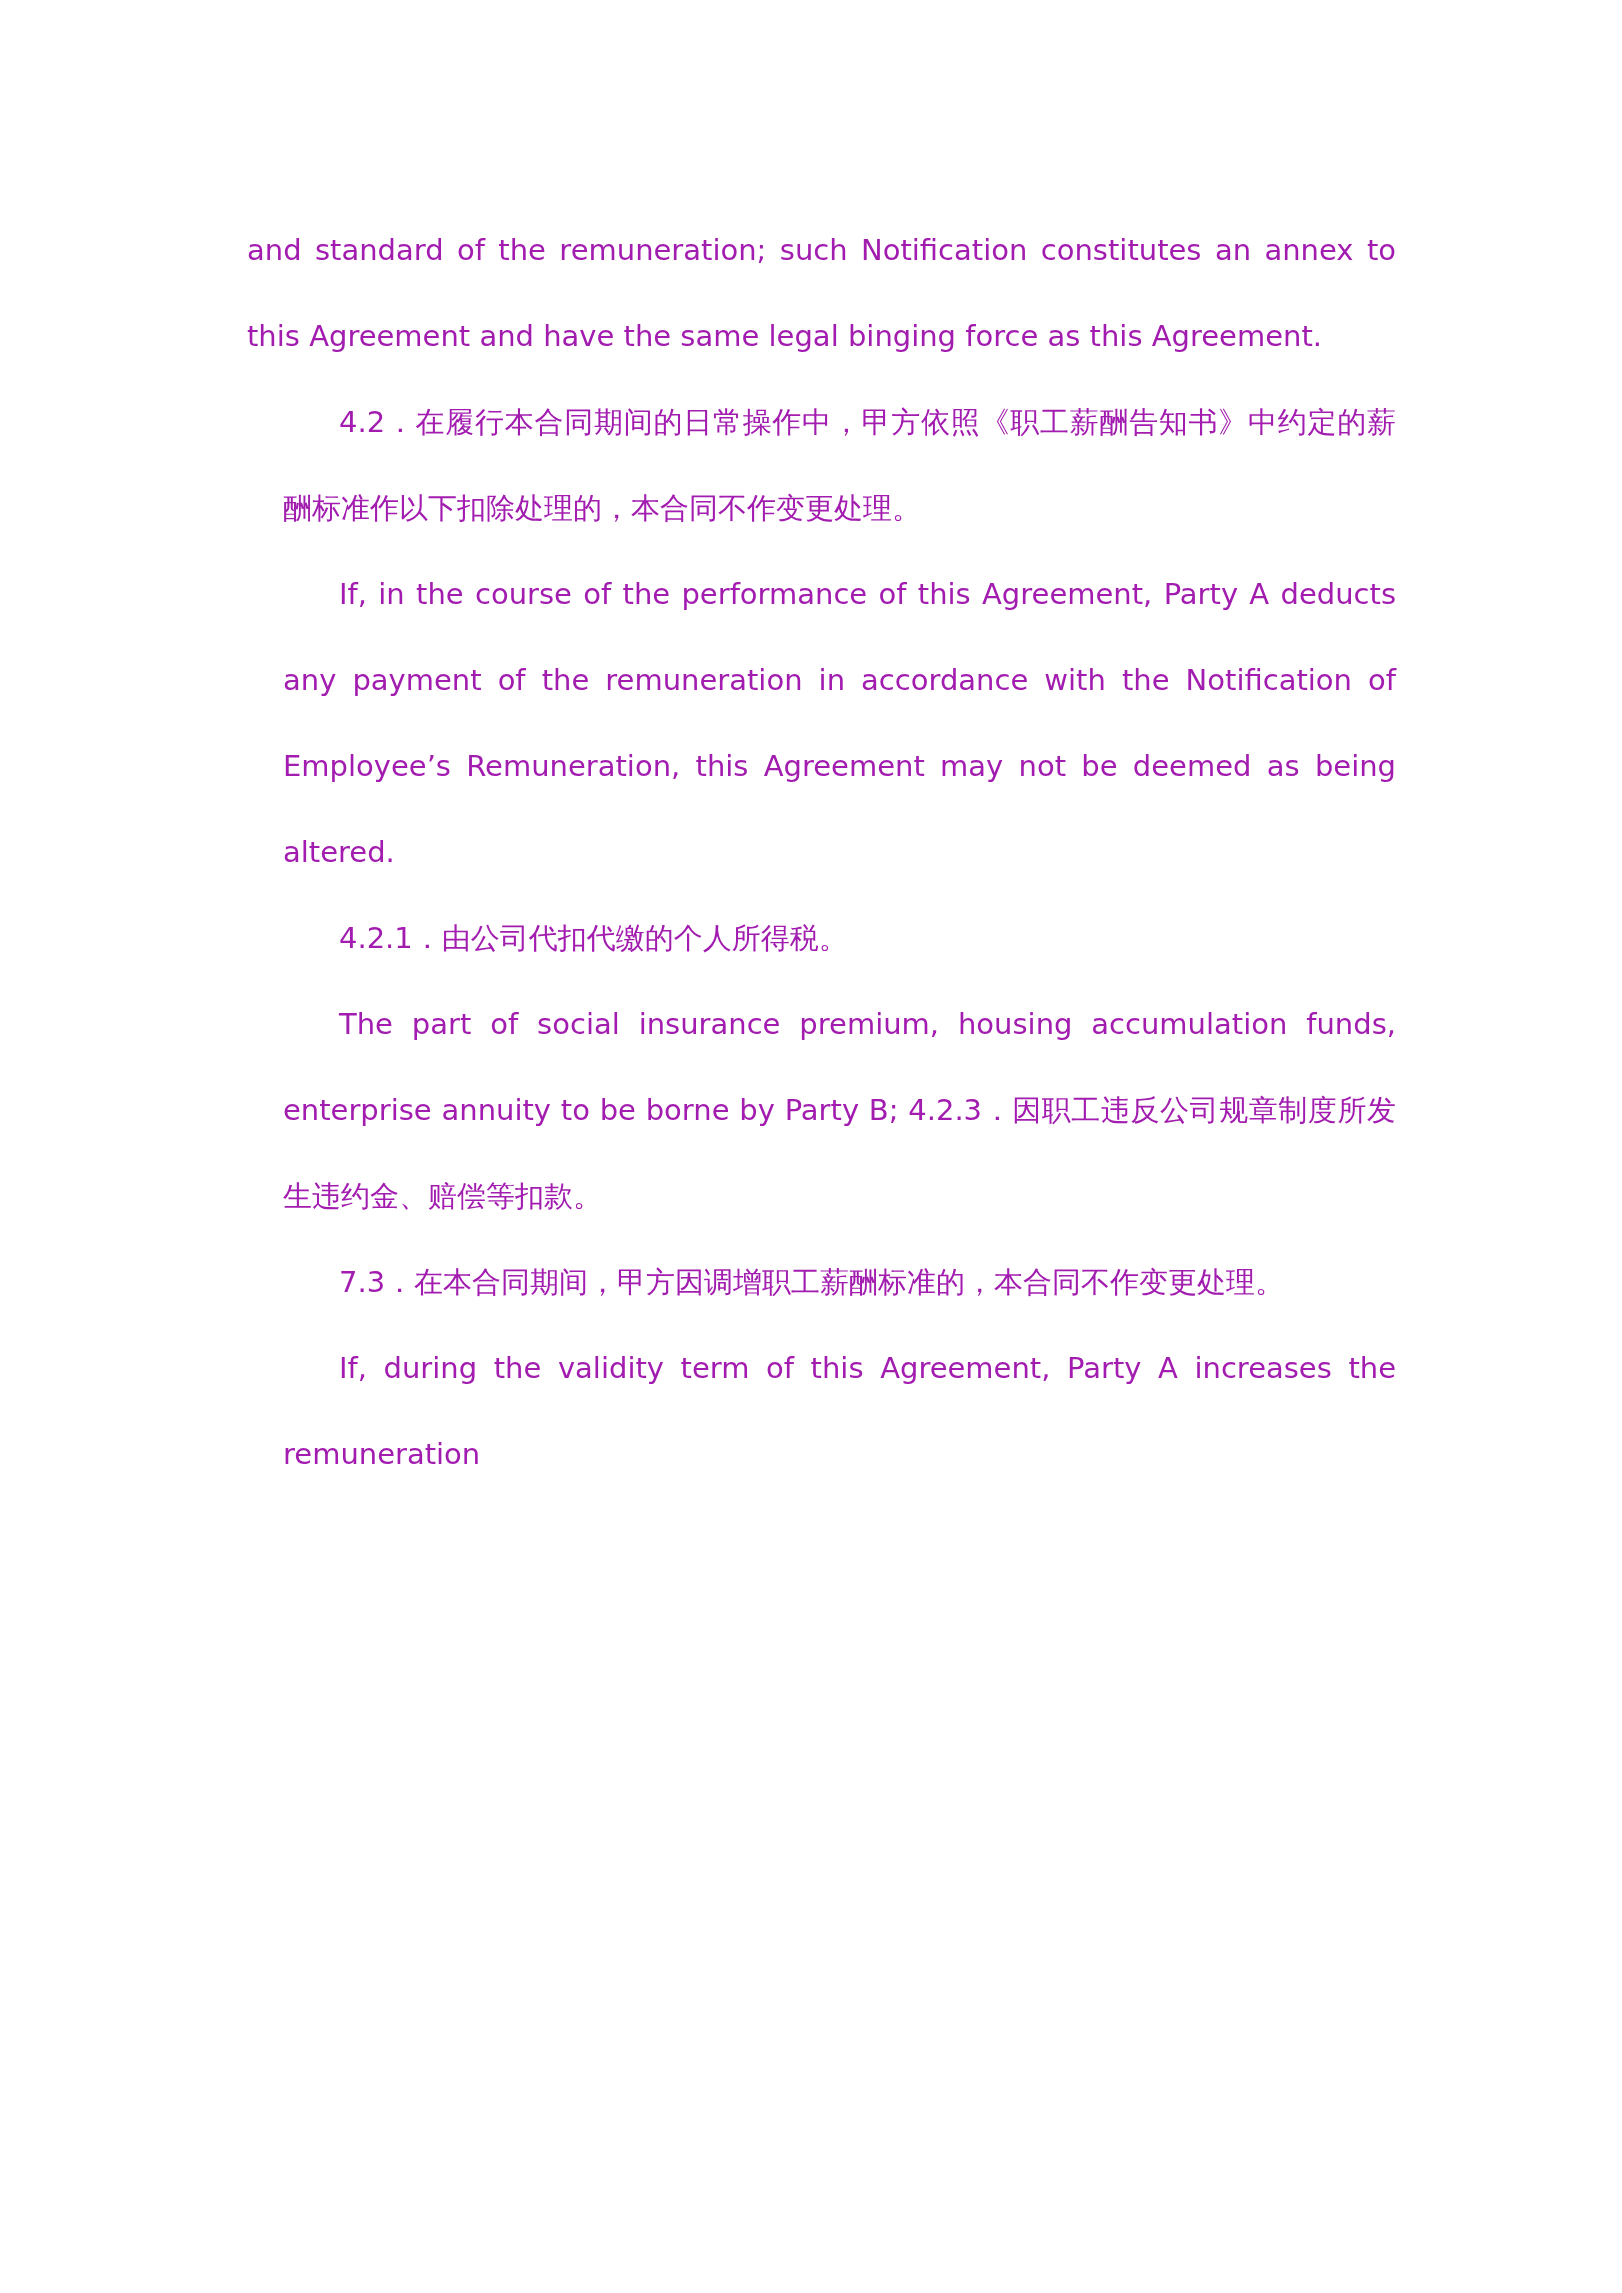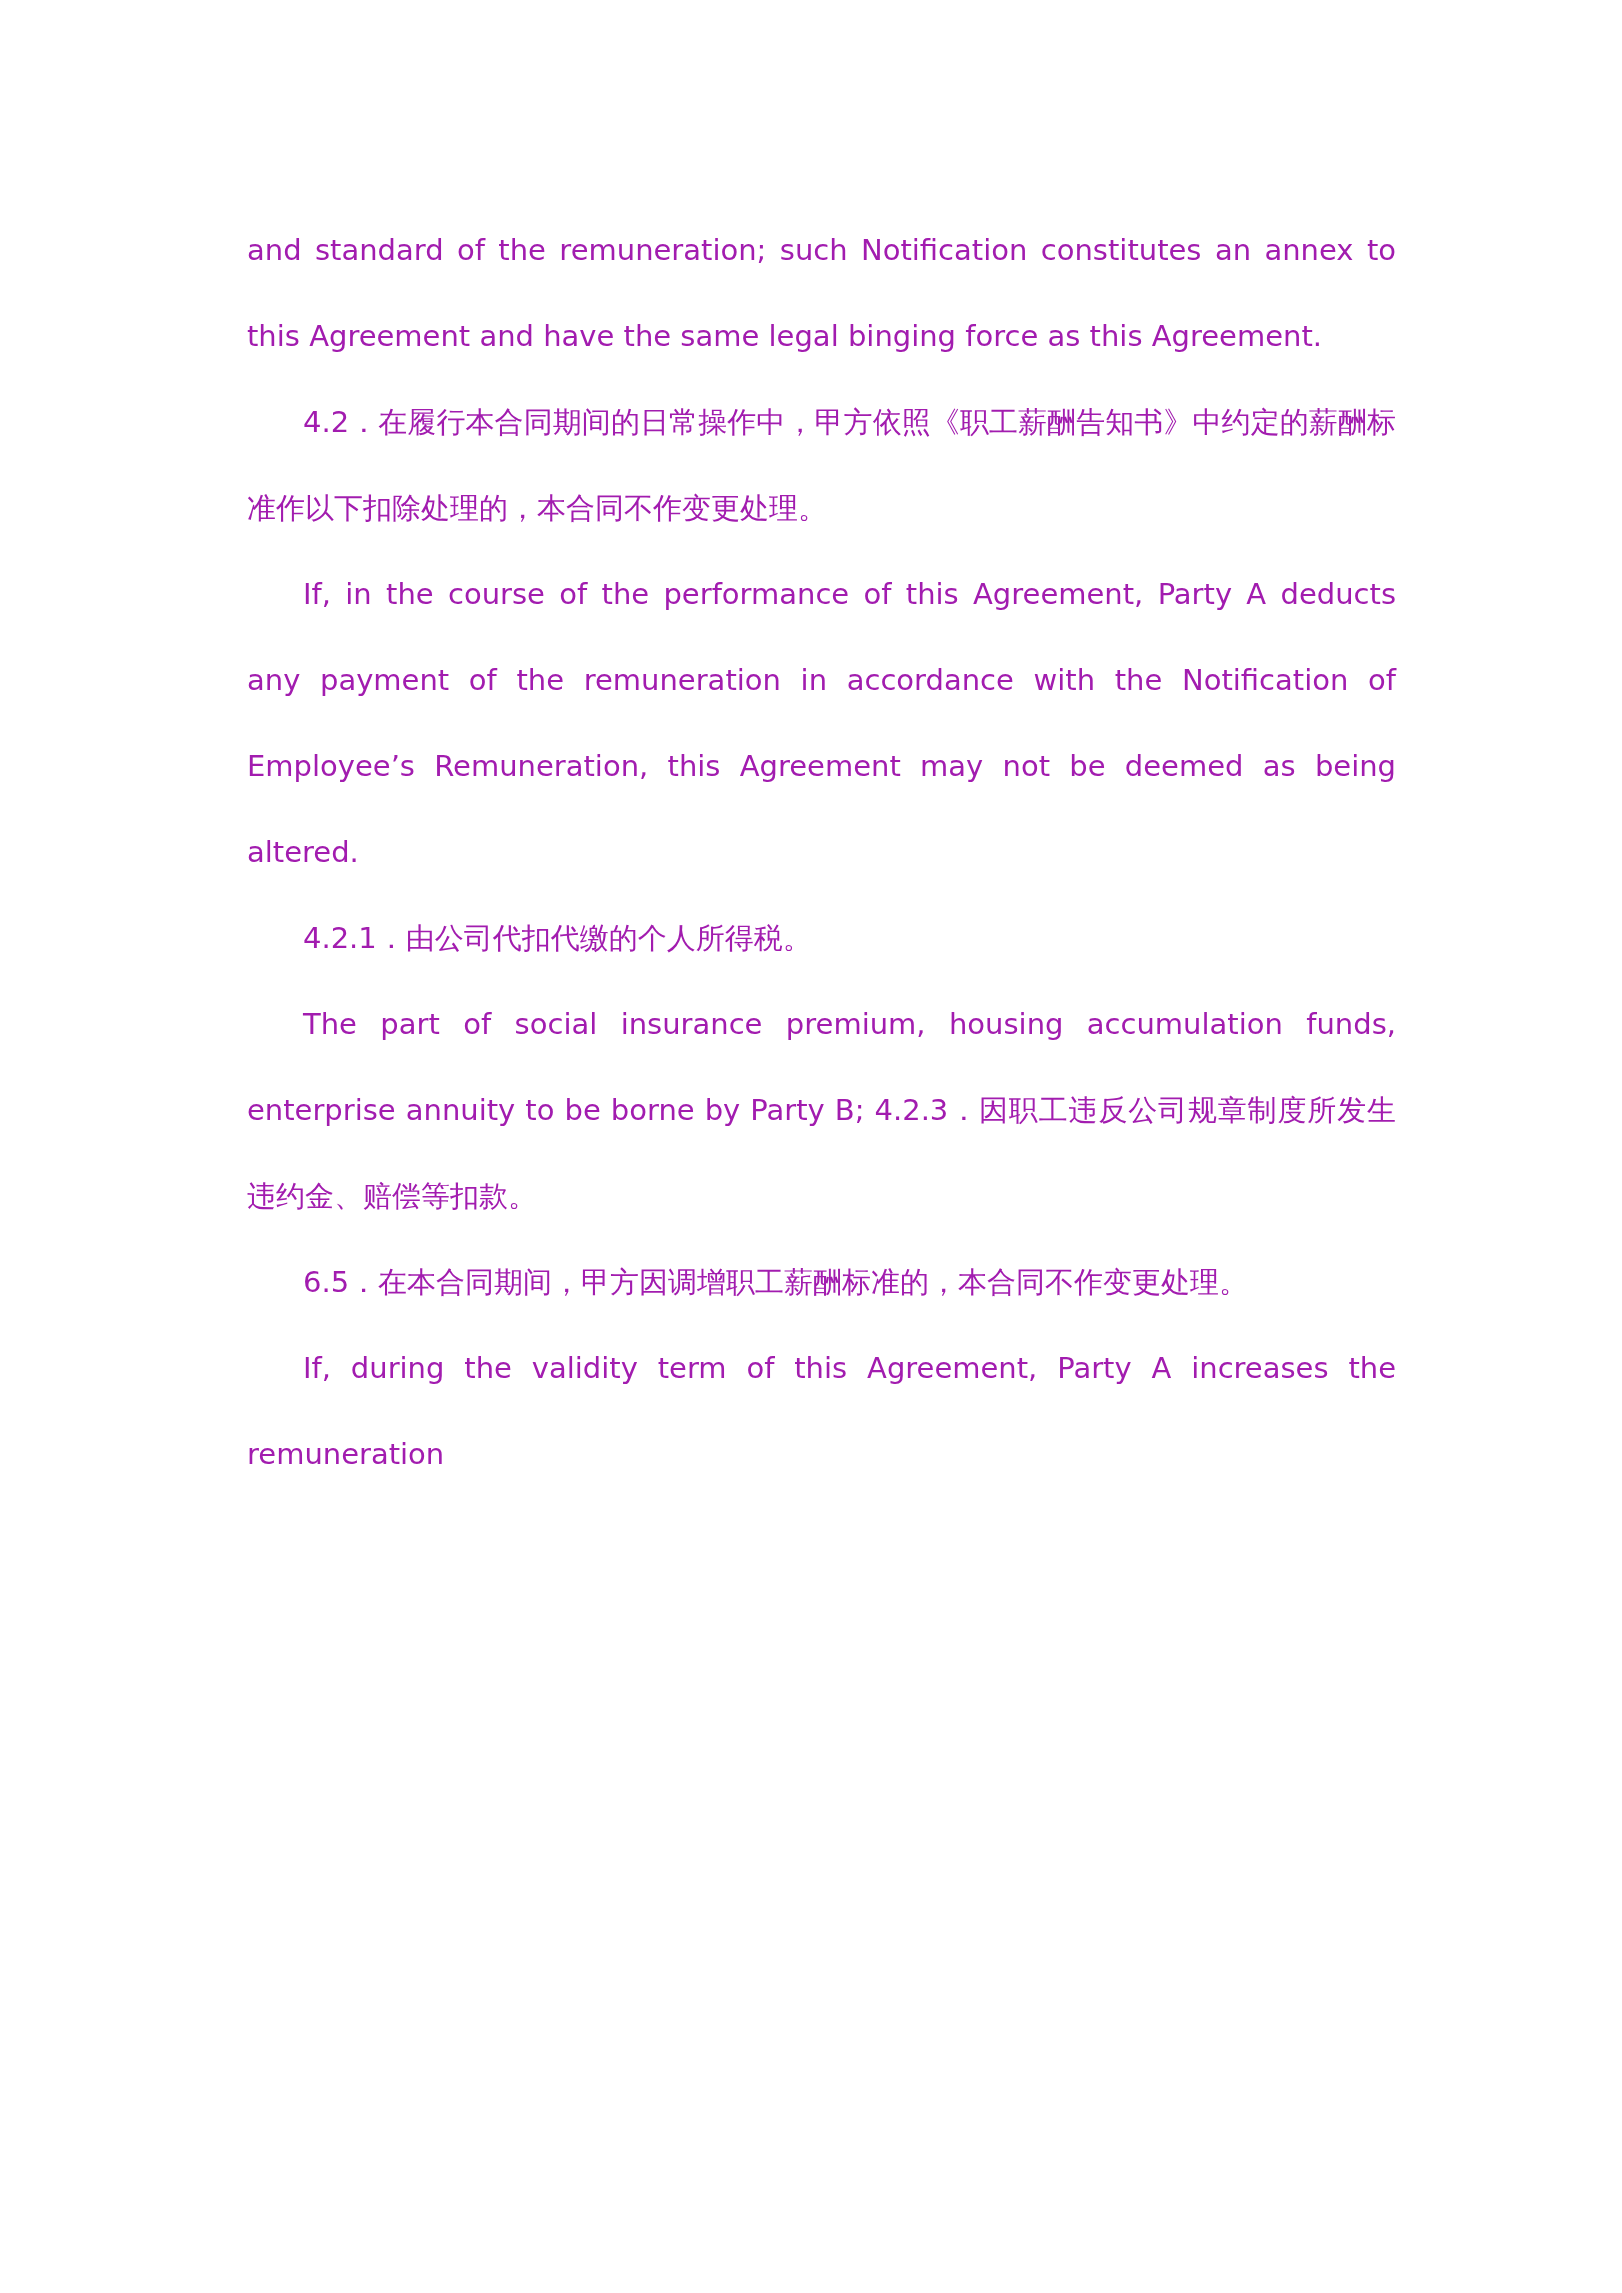--- a/index.html
+++ b/index.html
@@ -23,27 +23,28 @@
     text-justify: inter-word;
     overflow: hidden;
   }
   .page p {
     margin: 0;
     padding: 0;
     word-break: break-word;
   }
   .page p.indent {
     text-indent: 56px;
+    margin-left: 36px;
   }
 </style>
 </head>
 <body>
 
 <div class="page">
   <p>and standard of the remuneration; such Notification constitutes an annex to this Agreement and have the same legal binging force as this Agreement.</p>
   <p class="indent">4.2．在履行本合同期间的日常操作中，甲方依照《职工薪酬告知书》中约定的薪酬标准作以下扣除处理的，本合同不作变更处理。</p>
   <p class="indent">If, in the course of the performance of this Agreement, Party A deducts any payment of the remuneration in accordance with the Notification of Employee’s Remuneration, this Agreement may not be deemed as being altered.</p>
   <p class="indent">4.2.1．由公司代扣代缴的个人所得税。</p>
   <p class="indent">The part of social insurance premium, housing accumulation funds, enterprise annuity to be borne by Party B; 4.2.3．因职工违反公司规章制度所发生违约金、赔偿等扣款。</p>
-  <p class="indent">6.5．在本合同期间，甲方因调增职工薪酬标准的，本合同不作变更处理。</p>
+  <p class="indent">7.3．在本合同期间，甲方因调增职工薪酬标准的，本合同不作变更处理。</p>
   <p class="indent">If, during the validity term of this Agreement, Party A increases the remuneration</p>
 </div>
 
 
 </body></html>

